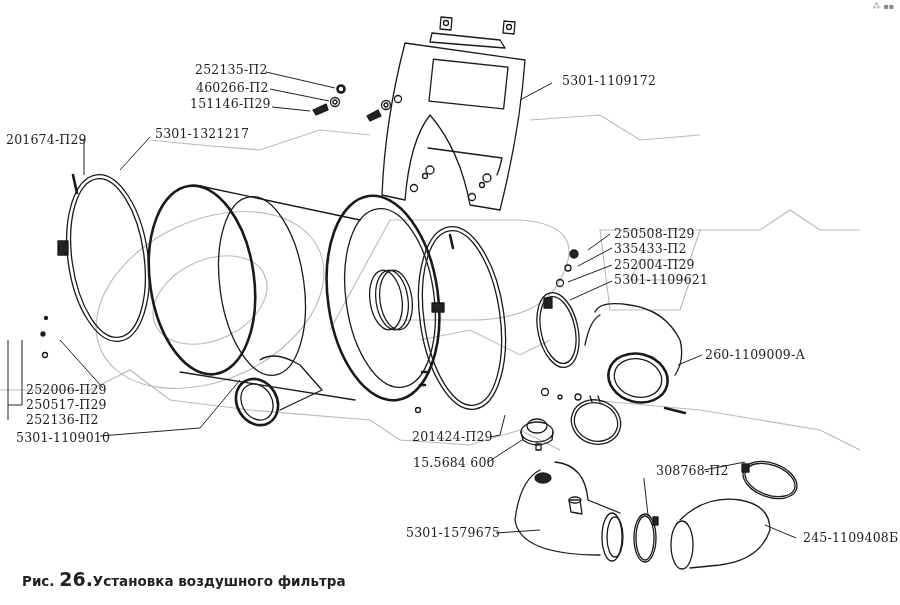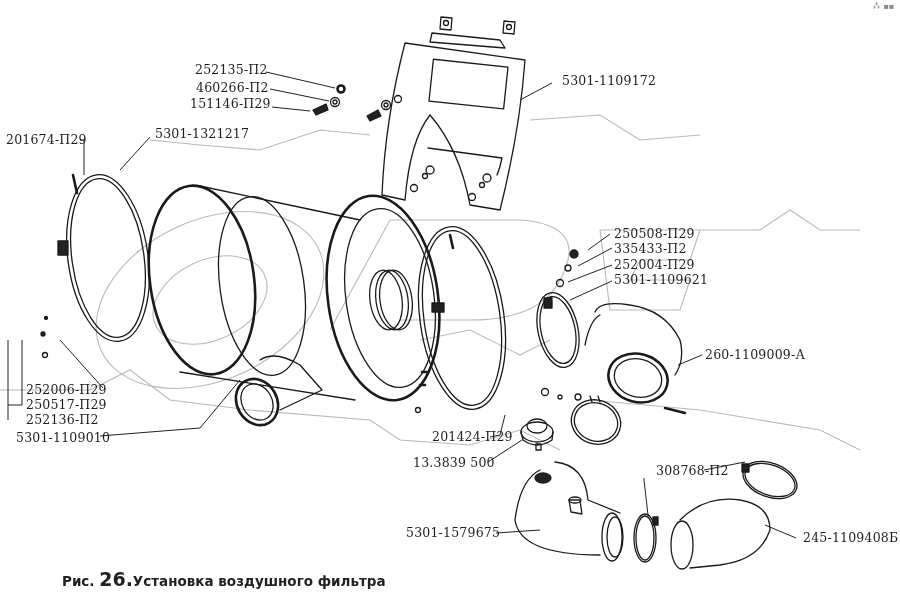--- a/index.html
+++ b/index.html
@@ -2,21 +2,21 @@
 <html><head>
 <meta charset="utf-8">
 <style>
   html, body { margin: 0; padding: 0; background: #ffffff; }
   body { width: 900px; height: 605px; position: relative; overflow: hidden;
          font-family: "Liberation Serif", serif; color: #1a1a1a; }
   #diagram { position: absolute; left: 0; top: 0; width: 900px; height: 605px; }
   .lbl { position: absolute; font-family: "DejaVu Serif", "Liberation Serif", serif;
          font-size: 12.5px; color: #1e1e1e; white-space: nowrap; line-height: 14px; letter-spacing: 0.2px; }
   .caption { position: absolute; left: 22px; top: 568px; font-family: "DejaVu Sans", "Liberation Sans", sans-serif;
-             font-weight: bold; font-size: 13.5px; color: #222; white-space: nowrap; margin-left: 40px; }
+             font-weight: bold; font-size: 13.5px; color: #222; white-space: nowrap; }
   .caption .num { font-size: 19px; font-weight: bold; letter-spacing: 0; }
   .corner { position: absolute; right: 6px; top: 2px; font-size: 8px; color: #888;
             font-family: "DejaVu Sans", sans-serif; }
   .part path, .part ellipse, .part circle, .part line, .part rect, .part polyline, .part polygon {
     fill: none; stroke: #1a1a1a; stroke-width: 1.3; stroke-linejoin: round; stroke-linecap: round; }
   .part .thick { stroke-width: 2.6; }
   .part .filld { fill: #222; }
   .wm path, .wm ellipse, .wm polyline { fill: none; stroke: #b9b9b9; stroke-width: 1.1; }
   .leader { fill: none; stroke: #222; stroke-width: 1; }
 </style>
@@ -191,22 +191,22 @@
 <div class="lbl" style="left:562px;top:74px">5301-1109172</div>
 <div class="lbl" style="left:614px;top:227px">250508-П29</div>
 <div class="lbl" style="left:614px;top:242px">335433-П2</div>
 <div class="lbl" style="left:614px;top:258px">252004-П29</div>
 <div class="lbl" style="left:614px;top:273px">5301-1109621</div>
 <div class="lbl" style="left:705px;top:348px">260-1109009-А</div>
 <div class="lbl" style="left:26px;top:383px">252006-П29</div>
 <div class="lbl" style="left:26px;top:398px">250517-П29</div>
 <div class="lbl" style="left:26px;top:413px">252136-П2</div>
 <div class="lbl" style="left:16px;top:431px">5301-1109010</div>
-<div class="lbl" style="left:432px;top:430px">201424-П29</div>
-<div class="lbl" style="left:413px;top:456px">13.3839 500</div>
+<div class="lbl" style="left:412px;top:430px">201424-П29</div>
+<div class="lbl" style="left:413px;top:456px">15.5684 600</div>
 <div class="lbl" style="left:656px;top:464px">308768-П2</div>
 <div class="lbl" style="left:406px;top:526px">5301-1579675</div>
 <div class="lbl" style="left:803px;top:531px">245-1109408Б</div>
 
 <div class="caption">
   <span>Рис.</span>
   <span class="num">26.</span><span>Установка воздушного фильтра</span>
 </div>
 <div class="corner">⁂ ▪▪</div>
 

